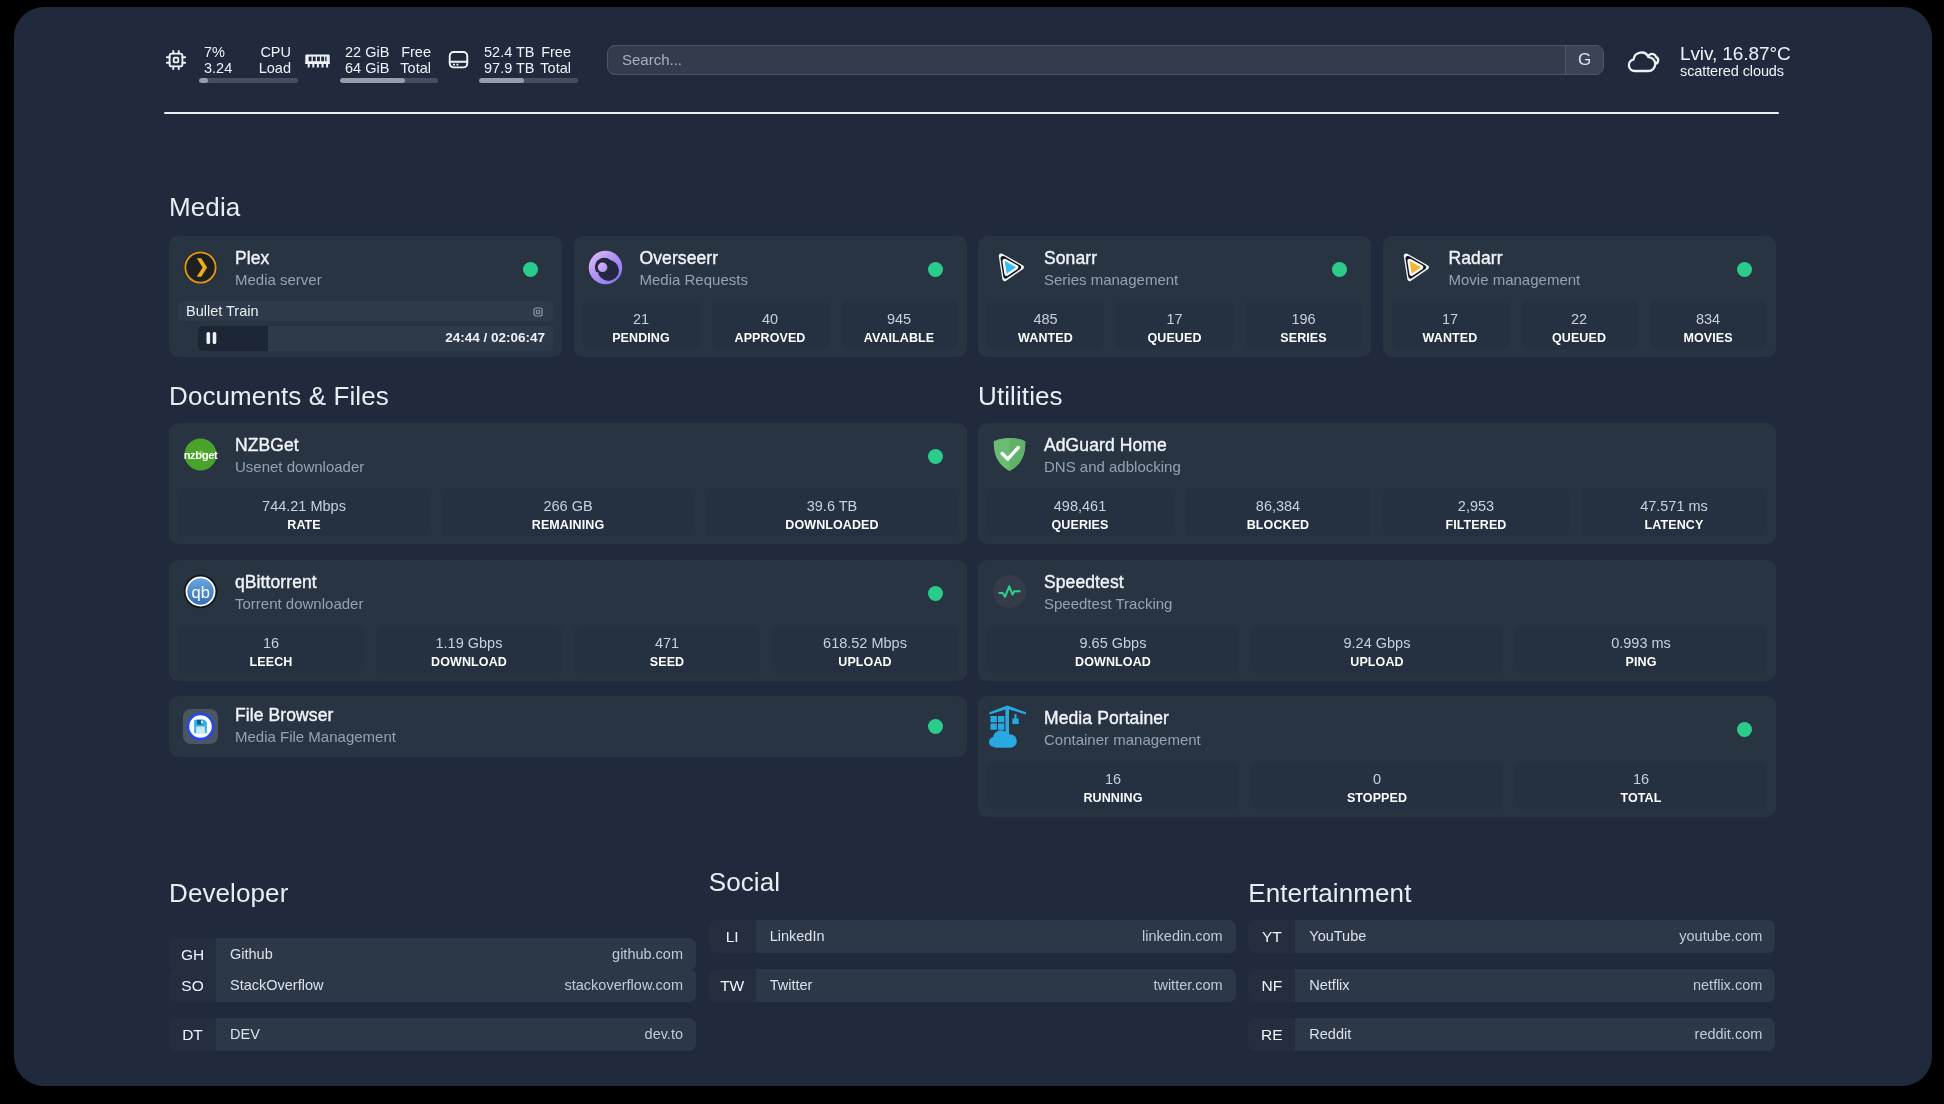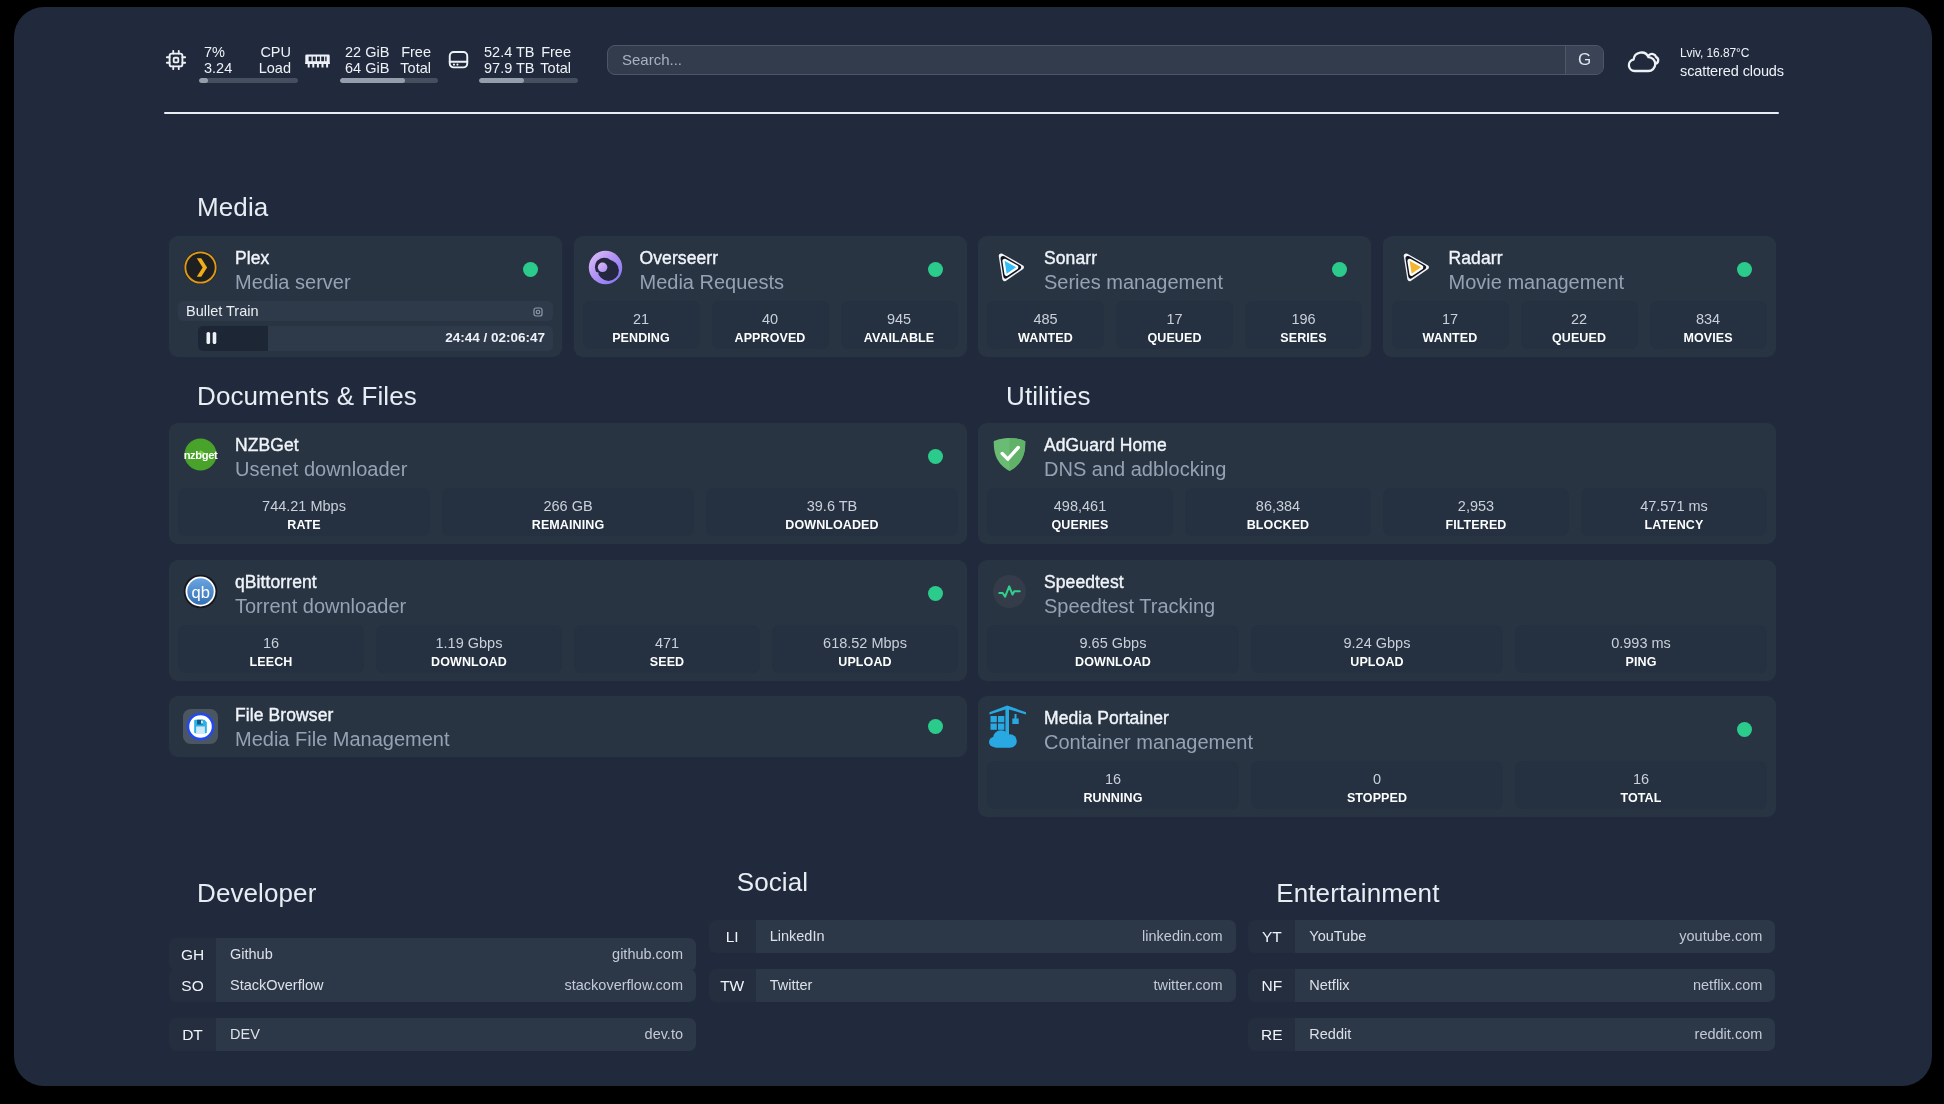--- a/index.html
+++ b/index.html
@@ -15,33 +15,33 @@
 .rfill { height:100%; border-radius:3px; background:#949daa; }
 
 
 .search { position:absolute; left:607px; top:45px; width:997px; height:30px; border:1px solid #4e5768; border-radius:8px; background:#323c4d; display:flex; }
 .search .ph { flex:1; font-size:15px; color:#a8b1c0; line-height:28px; padding-left:14px; }
 .search .gbtn { width:38px; border-left:1px solid #4e5768; background:#3a4456; border-radius:0 7px 7px 0; color:#dfe5ee; font-size:17px; font-weight:400; text-align:center; line-height:28px; }
 
 
 .weather { position:absolute; left:1626px; top:44px; display:flex; }
 .wtxt { margin-left:18px; }
-.wl1 { font-size:12px; color:#eef2f7; line-height:19px; letter-spacing:-0.1px; }
+.wl1 { font-size:19px; color:#eef2f7; line-height:19px; letter-spacing:-0.1px; }
 .wl2 { font-size:14.5px; color:#eef2f7; line-height:17px; letter-spacing:-0.1px; }
 
 .sep { position:absolute; left:164px; top:111.5px; width:1615px; height:2.5px; background:#e9eef4; border-radius:2px; }
 
 
-.h1 { position:absolute; font-size:26px; color:#e8edf3; letter-spacing:0.1px;margin-left:28px; }
+.h1 { position:absolute; font-size:26px; color:#e8edf3; letter-spacing:0.1px; }
 
 
 .card { position:absolute; background:#293443; border-radius:9px; }
 .svc-icon { position:absolute; left:14px; top:14px; width:35px; height:35px; }
 .svc-title { position:absolute; left:66px; top:12px; font-size:17.5px; color:#f0f4f9; font-weight:400; letter-spacing:0.1px; -webkit-text-stroke:0.4px #f0f4f9; }
-.svc-sub { position:absolute; left:66px; top:35px; font-size:20px; color:#96a1b3; }
+.svc-sub { position:absolute; left:66px; top:35px; font-size:15px; color:#96a1b3; }
 .dot { position:absolute; width:15px; height:15px; border-radius:50%; background:#2bcb8b; right:24px; top:26px; }
 .stats { position:absolute; left:9px; right:9px; top:64.5px; height:48px; display:flex; gap:12px;justify-content:center; }
 .stat { flex:1; background:#253040; border-radius:7px; text-align:center; padding-top:7px; }
 .stat .v { font-size:14.5px; color:#c9d0da; line-height:22px; }
 .stat .l { font-size:12.5px; font-weight:700; color:#fdfefe; line-height:16px; letter-spacing:0.1px; }
 
 
 .prow1 { position:absolute; left:9px; right:9px; top:64.5px; height:20.5px; background:#2e3949; border-radius:5px; color:#e8edf3; font-size:14.5px; line-height:20.5px; padding:0 8px; }
 .prow2 { position:absolute; left:9px; right:9px; top:90px; height:24.5px; background:#2e3949; border-radius:5px; overflow:hidden;margin-left:20px; }
 .pfill { position:absolute; left:0; top:0; bottom:0; width:19.6%; background:#1d2635; }

